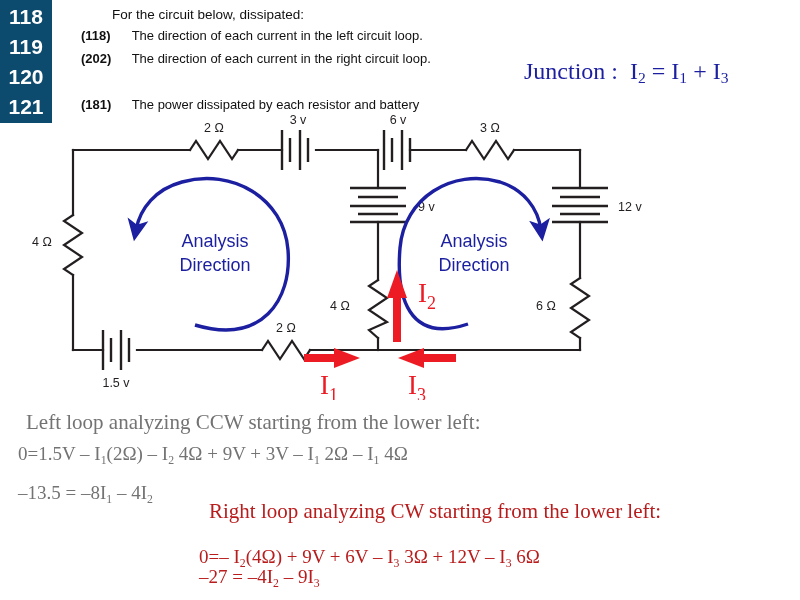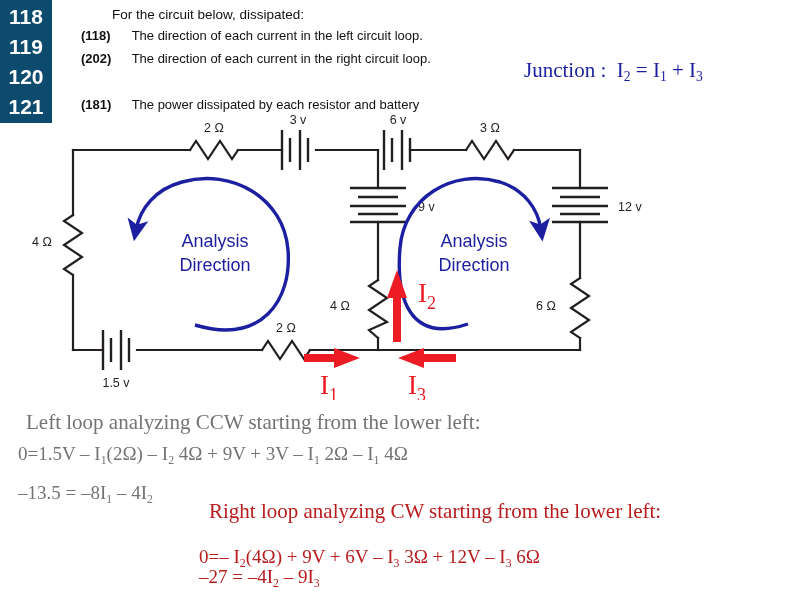--- a/index.html
+++ b/index.html
@@ -32,21 +32,21 @@
   .qrow .qn{font-weight:bold;display:inline-block;width:47px;}
   .qrow .qt{display:inline-block;}
   #q118{top:28px;}
   #q119{top:51px;}
   #q120{top:74px;}
   #q121{top:97px;}
 
   .junction{
     position:absolute;left:524px;top:58px;
     color:#1B1FA0;font-family:"Liberation Serif",serif;
-    font-size:21px;white-space:nowrap;
+    font-size:24px;white-space:nowrap;
   }
   .junction sub{font-size:0.65em;vertical-align:-0.28em;}
 
   
   #circuit{position:absolute;left:0;top:110px;}
 
   
   .eq{position:absolute;white-space:nowrap;font-family:"Liberation Serif",serif;}
   .eq sub{font-size:0.62em;vertical-align:-0.3em;}
   .red{color:#737373;}

